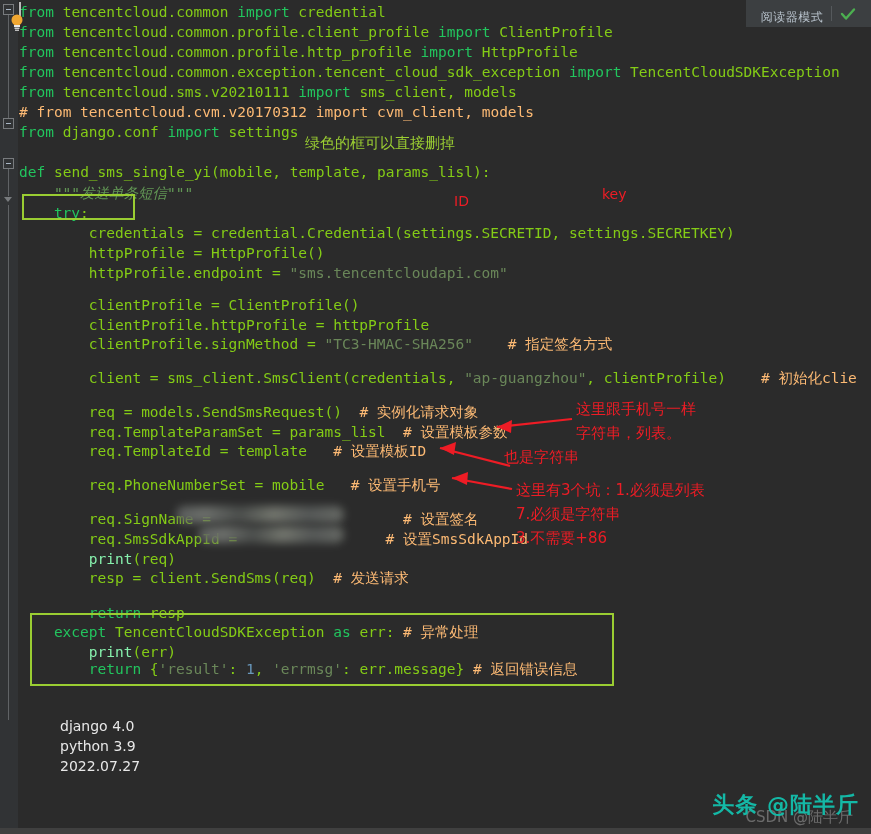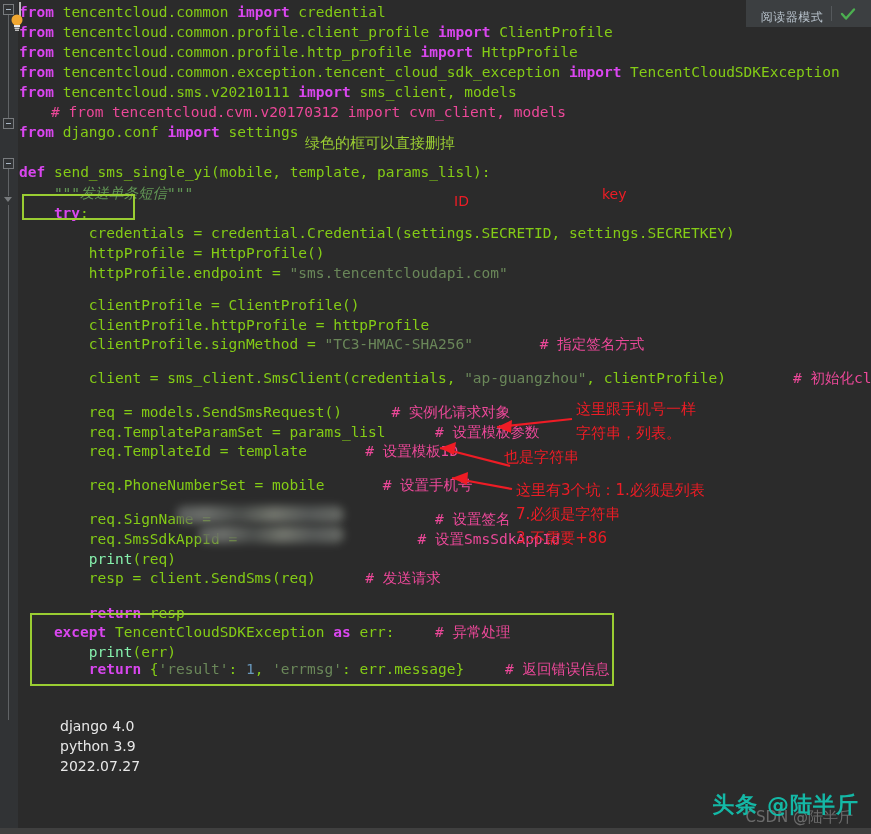--- a/index.html
+++ b/index.html
@@ -112,25 +112,25 @@
     white-space: pre;
     color: #a9b7c6;
     z-index: 10;
   }
   .code-line {
     position: absolute;
     left: 19px;
     height: 20px;
     white-space: pre;
   }
-  .kw   { color: #d946ef; font-weight: bold; }
+  .kw   { color: #22c55e; }
   .id   { color: #84cc16; }
   .str  { color: #6a8759; }
   .num  { color: #6897bb; }
-  .cmt  { color: #ec4899; margin-left: 32px; }
+  .cmt  { color: #fdba74; }
   .doc  { color: #629755; font-style: italic; }
   .bi   { color: #86efac; }
 
   
   .caret {
     position: absolute;
     left: 19px;
     top: 2px;
     width: 2px;
     height: 17px;

